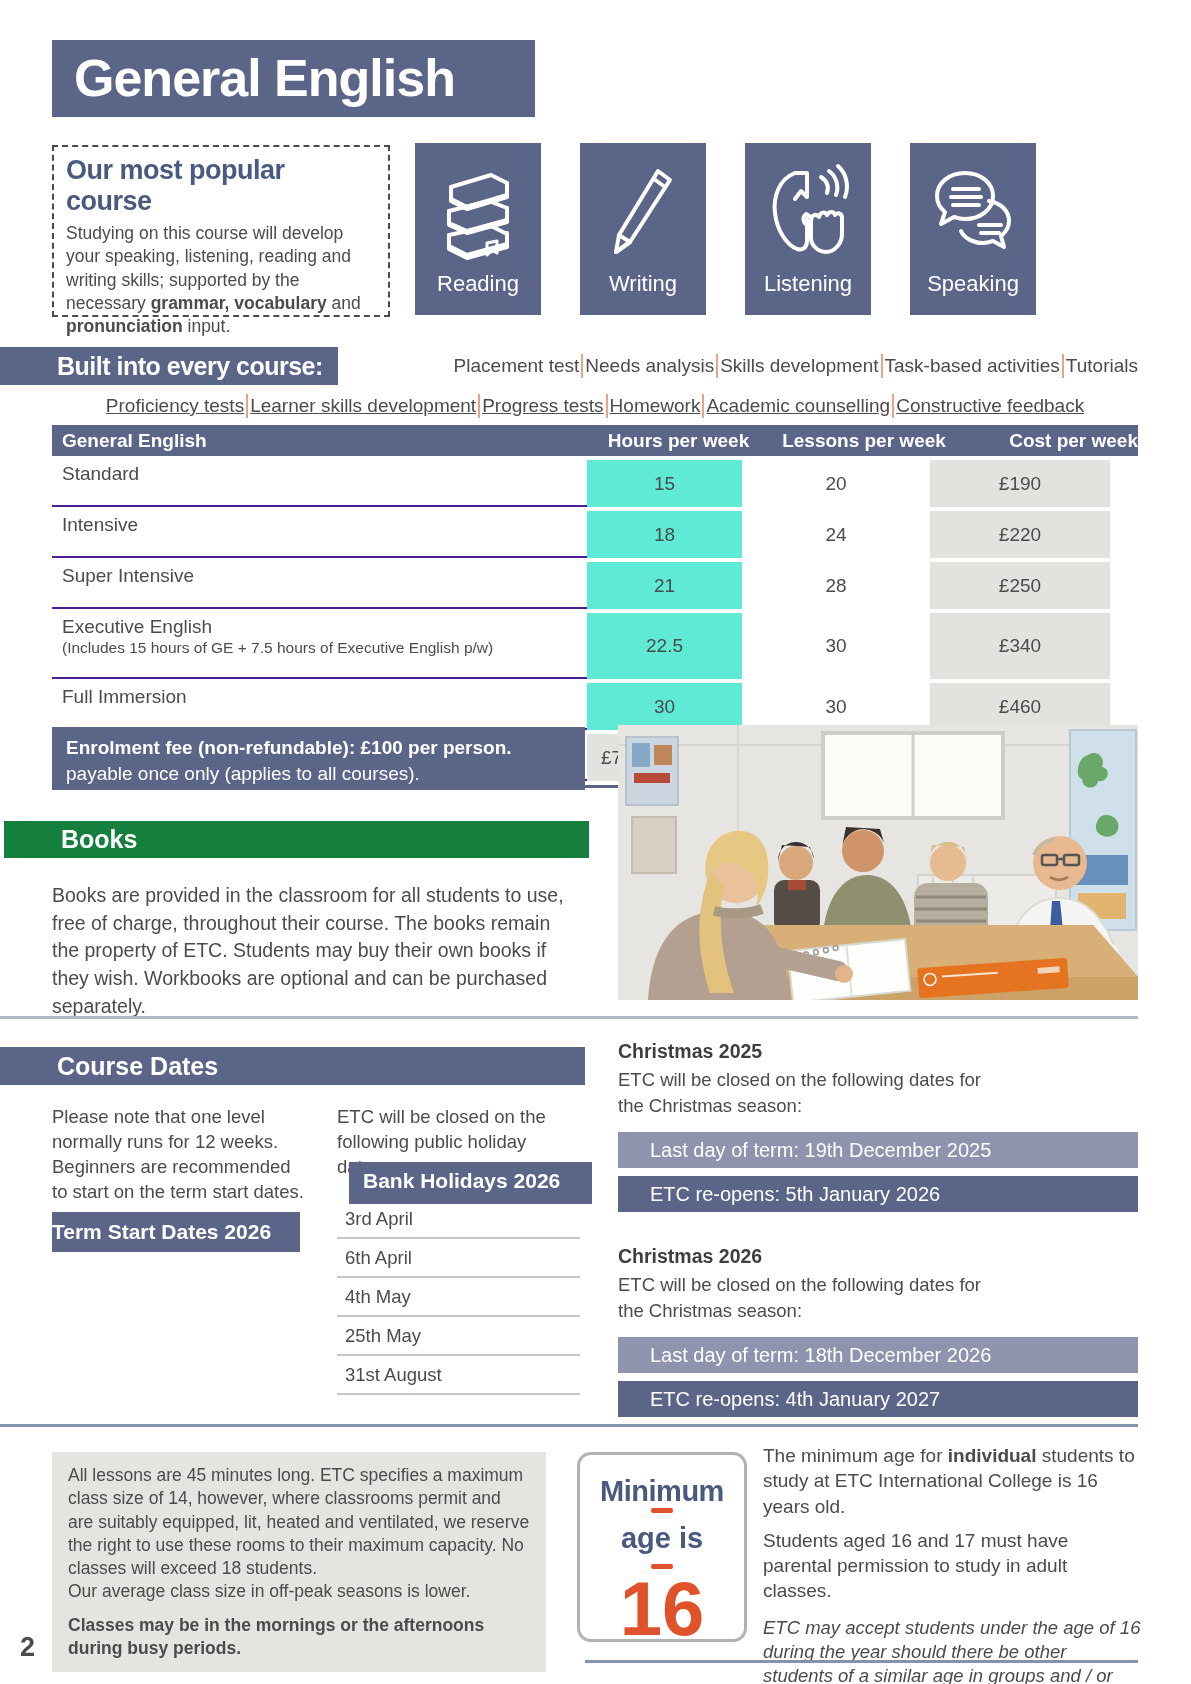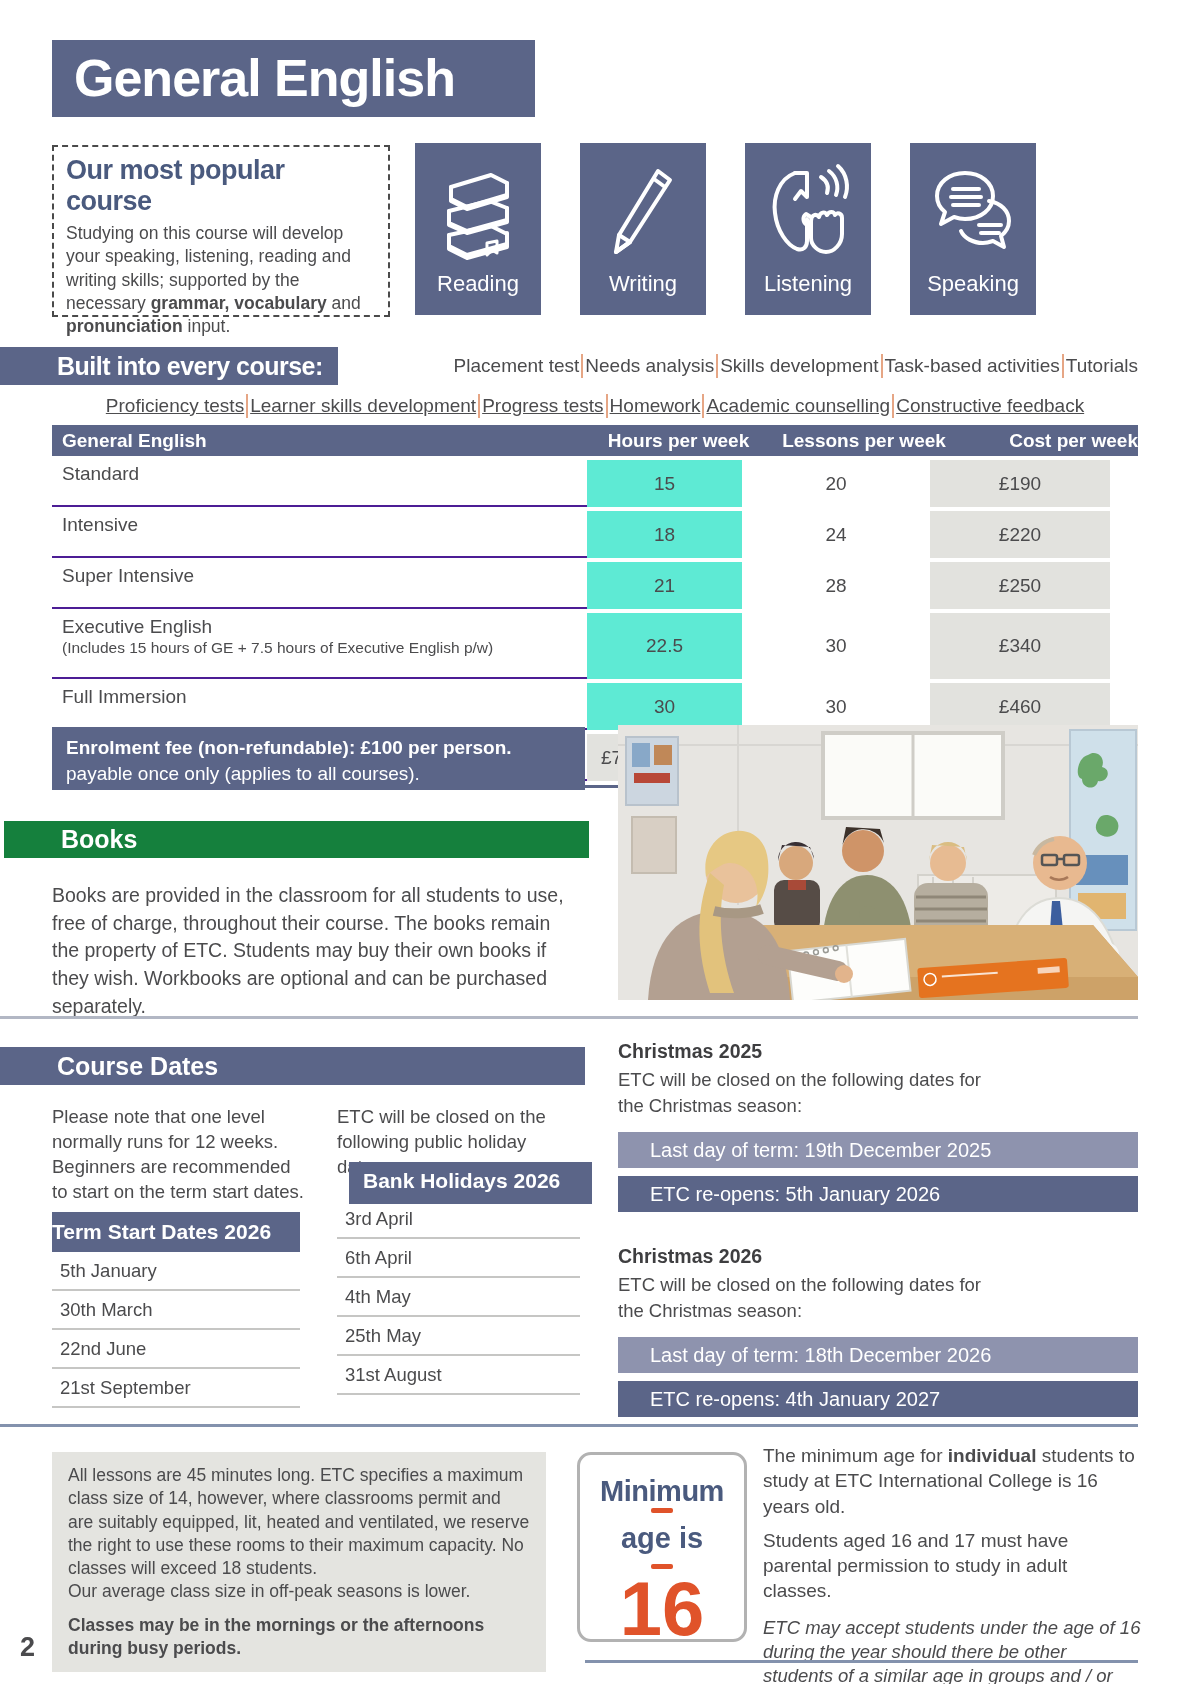--- a/index.html
+++ b/index.html
@@ -334,26 +334,20 @@
 
   <div class="books-bar">Books</div>
   <div class="books-text">Books are provided in the classroom for all students to use, free of charge, throughout their course.  The books remain the property of ETC.  Students may buy their own books if they wish.  Workbooks are optional and can be purchased separately.</div>
 
   <div class="hr1"></div>
 
   <div class="dates-bar">Course Dates</div>
   <div class="note-left">Please note that one level normally runs for 12 weeks. Beginners are recommended to start on the term start dates.</div>
 
   <div class="term-box">Term Start Dates 2026</div>
-  <div class="term-list">
-    <div class="date-item">5th January</div>
-    <div class="date-item">30th March</div>
-    <div class="date-item">22nd June</div>
-    <div class="date-item">21st September</div>
-  </div>
 
   <div class="note-mid">ETC will be closed on the following public holiday dates:</div>
   <div class="bank-box">Bank Holidays 2026</div>
   <div class="bank-list">
     <div class="date-item">3rd April</div>
     <div class="date-item">6th April</div>
     <div class="date-item">4th May</div>
     <div class="date-item">25th May</div>
     <div class="date-item">31st August</div>
   </div>

